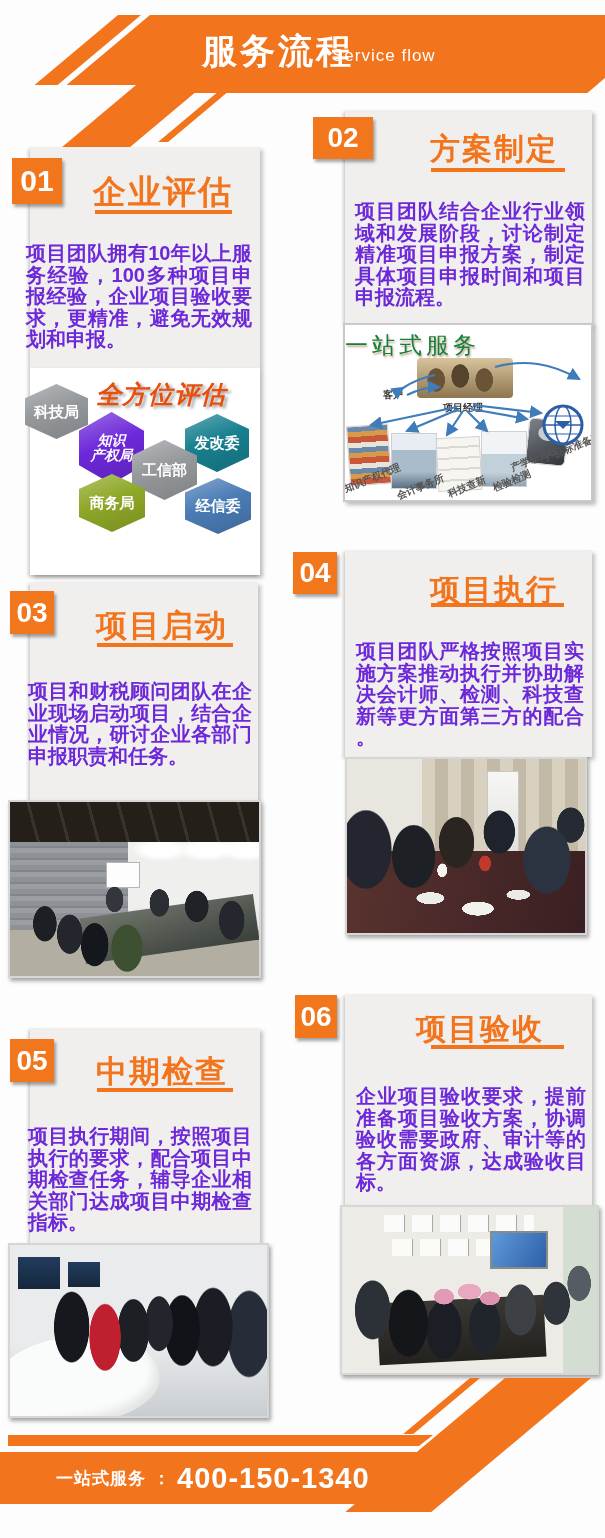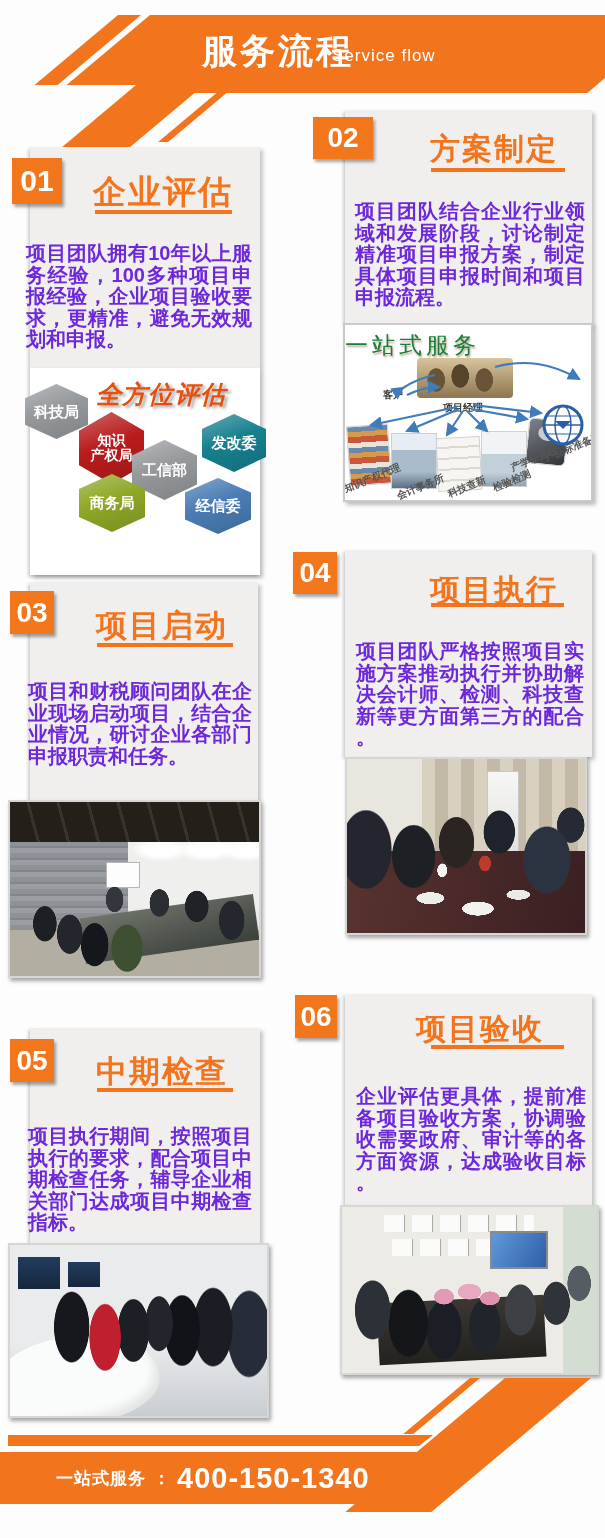--- a/index.html
+++ b/index.html
@@ -71,21 +71,21 @@
   #hextitle{left:66px;top:10px;font-size:25px;font-weight:bold;font-style:italic;color:#E94E0A;
             letter-spacing:1px;text-shadow:3px 2px 3px rgba(110,110,110,.6);white-space:nowrap;}
   .hex{position:absolute;clip-path:polygon(50% 0%,100% 26%,100% 74%,50% 100%,0% 74%,0% 26%);
        display:flex;flex-direction:column;align-items:center;justify-content:center;
        color:#fff;font-weight:bold;font-size:15px;text-align:center;line-height:1.05;}
   .hex::after{content:"";position:absolute;inset:0;
        background:linear-gradient(160deg,rgba(255,255,255,.32),rgba(255,255,255,0) 45%,rgba(0,0,0,.14) 95%);}
   .hex span{position:relative;z-index:1;}
   #hex1{left:-5px;top:16px;width:63px;height:55px;}
   #hex2{left:49px;top:44px;width:65px;height:72px;font-size:14px;}
-  #hex3{left:172px;top:46px;width:64px;height:58px;}
+  #hex3{left:155px;top:46px;width:64px;height:58px;}
   #hex4{left:-5px;top:74px;width:63px;height:60px;}
   #hex5{left:102px;top:72px;width:65px;height:60px;}
   #hex6{left:49px;top:106px;width:66px;height:58px;}
   #hex7{left:155px;top:110px;width:66px;height:56px;}
 
   
   #onestop{left:343px;top:323px;width:250px;height:179px;background:#fff;box-sizing:border-box;
            border:2px solid #c9c9c9;overflow:hidden;
            box-shadow:3px 3px 4px rgba(0,0,0,.25);}
   #ostitle{left:0;right:0;top:5px;text-align:left;font-size:23px;font-weight:normal;color:#15803d;
@@ -256,28 +256,28 @@
 <div class="underline" id="ul03"></div>
 <div class="underline" id="ul04"></div>
 <div class="underline" id="ul05"></div>
 <div class="underline" id="ul06"></div>
 
 <div class="cbody" id="body01">项目团队拥有10年以上服务经验，100多种项目申报经验，企业项目验收要求，更精准，避免无效规划和申报。</div>
 <div class="cbody" id="body02">项目团队结合企业行业领域和发展阶段，讨论制定精准项目申报方案，制定具体项目申报时间和项目申报流程。</div>
 <div class="cbody" id="body03">项目和财税顾问团队在企业现场启动项目，结合企业情况，研讨企业各部门申报职责和任务。</div>
 <div class="cbody" id="body04">项目团队严格按照项目实施方案推动执行并协助解决会计师、检测、科技查新等更方面第三方的配合。</div>
 <div class="cbody" id="body05">项目执行期间，按照项目执行的要求，配合项目中期检查任务，辅导企业相关部门达成项目中期检查指标。</div>
-<div class="cbody" id="body06">企业评估更具体，提前准备项目验收方案，协调验收需要政府、审计等的各方面资源，达成验收目标。</div>
+<div class="cbody" id="body06">企业项目验收要求，提前准备项目验收方案，协调验收需要政府、审计等的各方面资源，达成验收目标。</div>
 
 <div class="abs" id="hexbox">
   <div class="abs" id="hextitle">全方位评估</div>
   <div class="hex" id="hex1" style="background-color: rgb(150, 153, 156);">
     <span>科技局</span>
   </div>
-  <div class="hex" id="hex2" style="background-color: #b91c1c;">
+  <div class="hex" id="hex2" style="background-color: #6d28d9; font-style: italic;">
     <span>知识</span>
     <span>产权局</span>
   </div>
   <div class="hex" id="hex3" style="background-color: rgb(23, 128, 143);">
     <span>发改委</span>
   </div>
   <div class="hex" id="hex5" style="background-color: rgb(150, 153, 156);">
     <span>工信部</span>
   </div>
   <div class="hex" id="hex6" style="background-color: rgb(142, 168, 39);">

